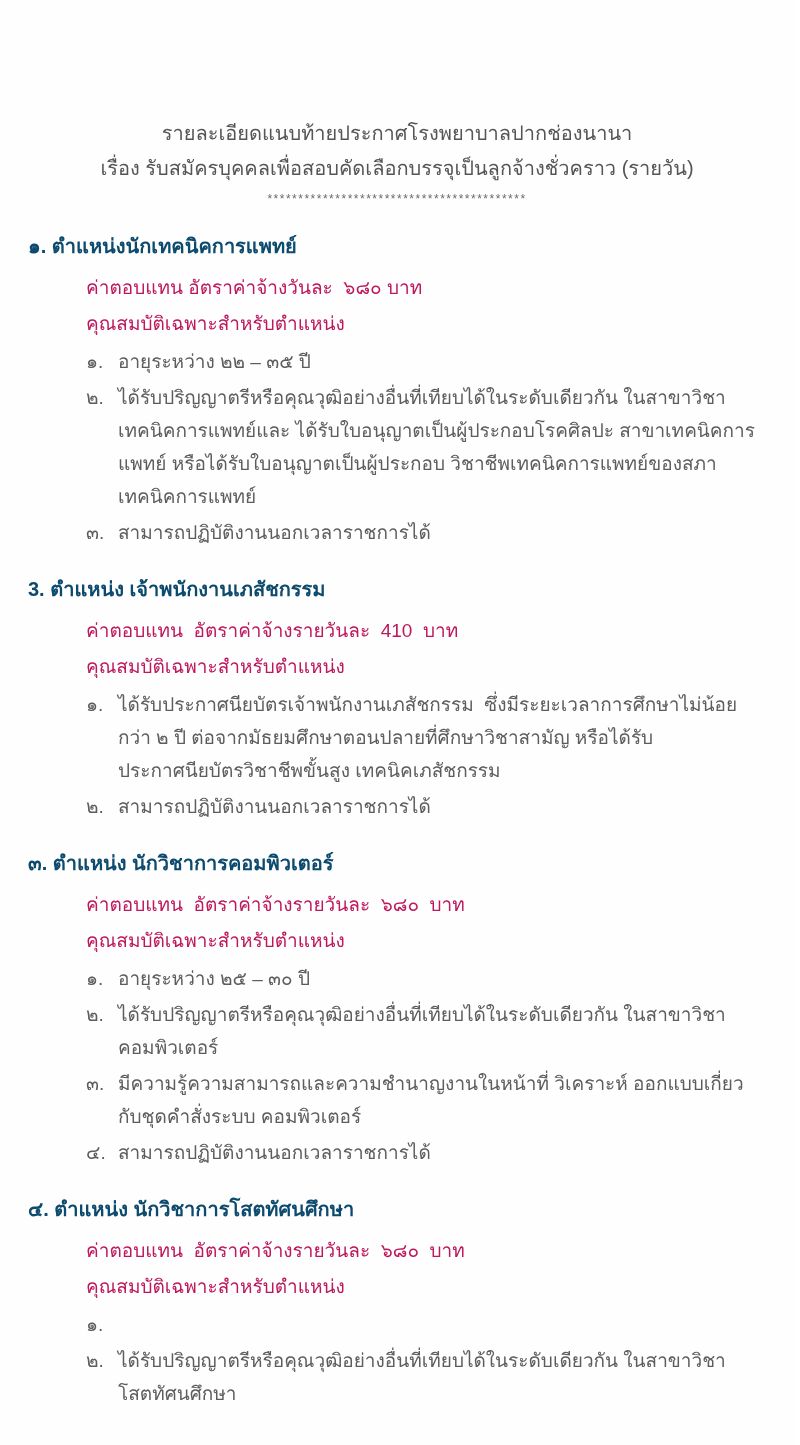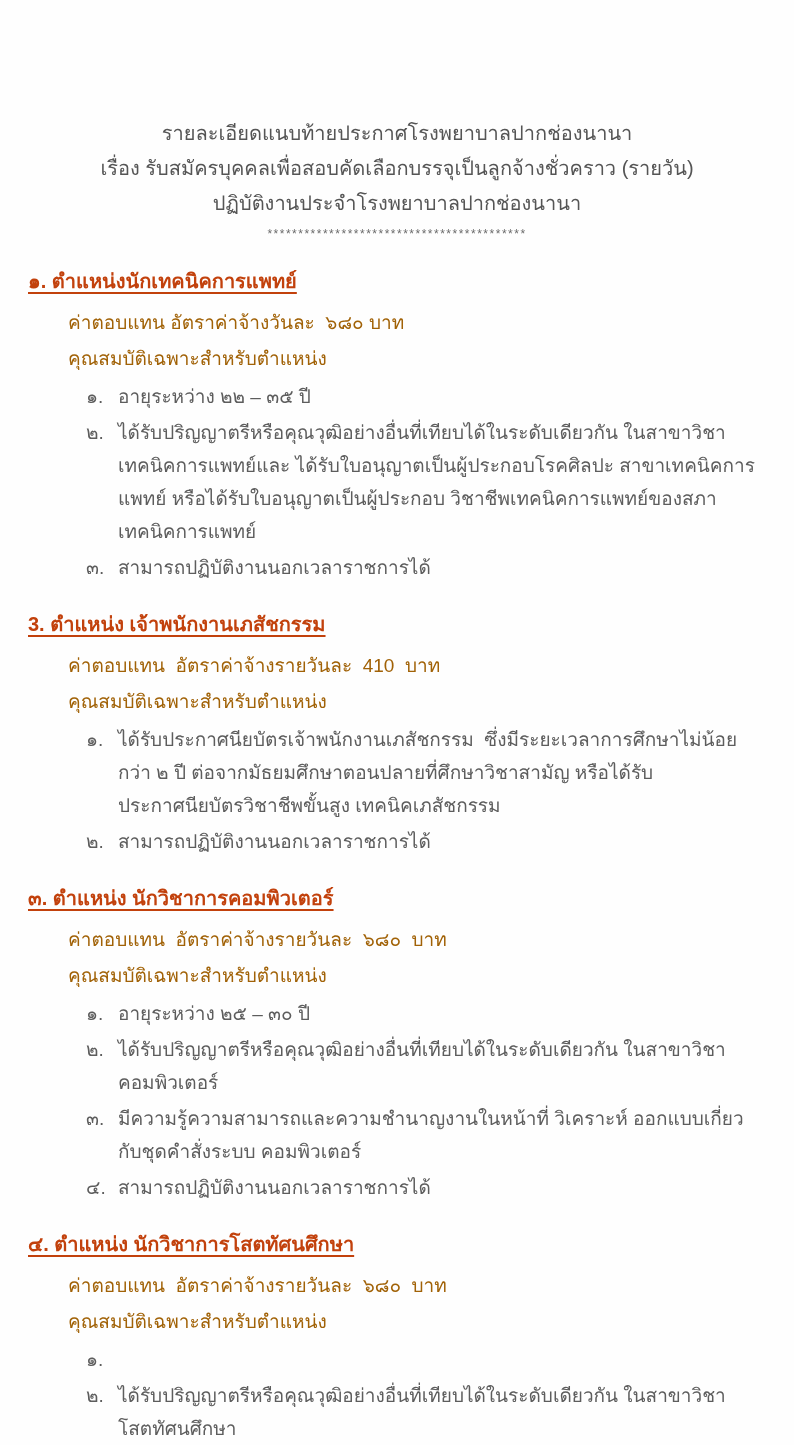--- a/index.html
+++ b/index.html
@@ -37,30 +37,29 @@
     margin-top: 6px;
   }
   .section {
     margin-left: 28px;
     margin-right: 36px;
     margin-top: 24px;
   }
   .section-heading {
     font-size: 20px;
     font-weight: bold;
-    color: #c2410c;
-    text-decoration: underline;
+    color: #0c4a6e;
     text-underline-offset: 4px;
     margin-bottom: 8px;
   }
   .comp-line, .qual-line {
-    margin-left: 40px;
+    margin-left: 58px;
     font-size: 19px;
     line-height: 36px;
-    color: #a16207;
+    color: #be185d;
     white-space: pre-wrap;
   }
   .items {
     margin-left: 58px;
     margin-top: 2px;
   }
   .item {
     display: flex;
     font-size: 19px;
     line-height: 33px;
@@ -76,21 +75,20 @@
   }
 </style>
 </head>
 <body>
 
 <div class="page">
 
   <div class="doc-header">
     <div class="hline">รายละเอียดแนบท้ายประกาศโรงพยาบาลปากช่องนานา</div>
     <div class="hline">เรื่อง  รับสมัครบุคคลเพื่อสอบคัดเลือกบรรจุเป็นลูกจ้างชั่วคราว (รายวัน)</div>
-    <div class="hline">ปฏิบัติงานประจำโรงพยาบาลปากช่องนานา</div>
   </div>
 
   <div class="divider-line">******************************************</div>
 
   <div class="section">
     <div class="section-heading">๑. ตำแหน่งนักเทคนิคการแพทย์</div>
     <div class="comp-line">ค่าตอบแทน อัตราค่าจ้างวันละ  ๖๘๐ บาท</div>
     <div class="qual-line">คุณสมบัติเฉพาะสำหรับตำแหน่ง</div>
     <div class="items">
       <div class="item">

